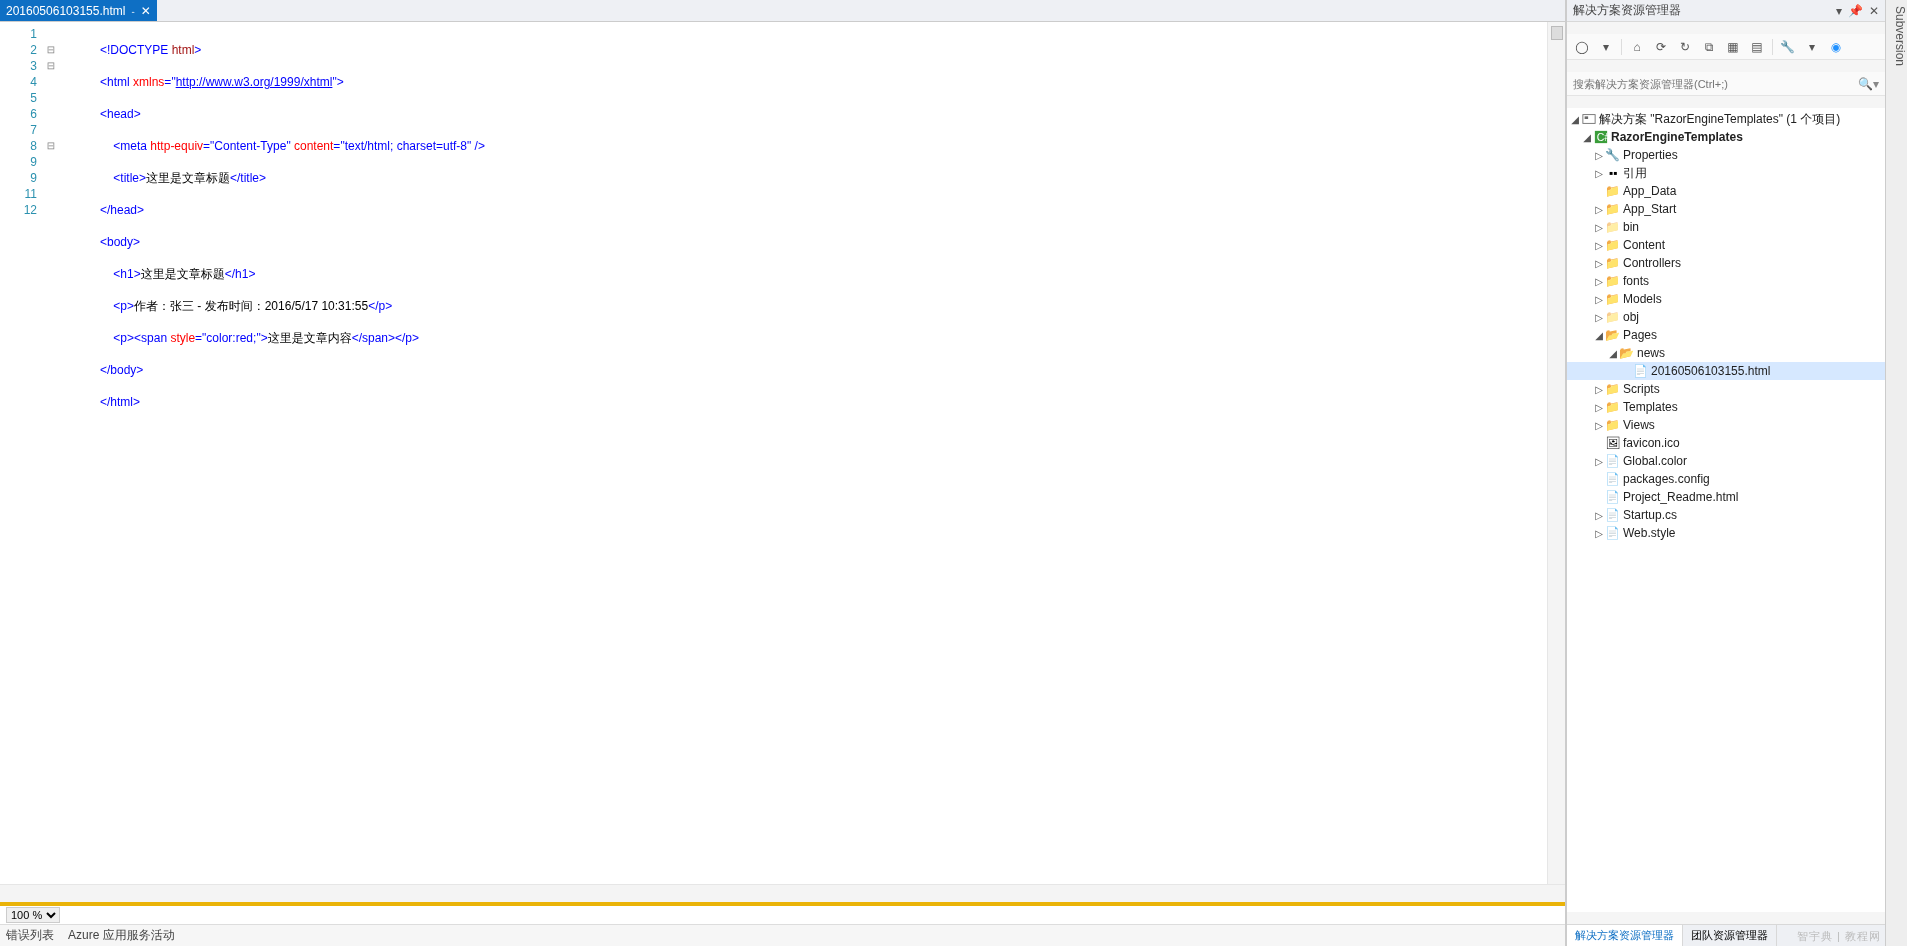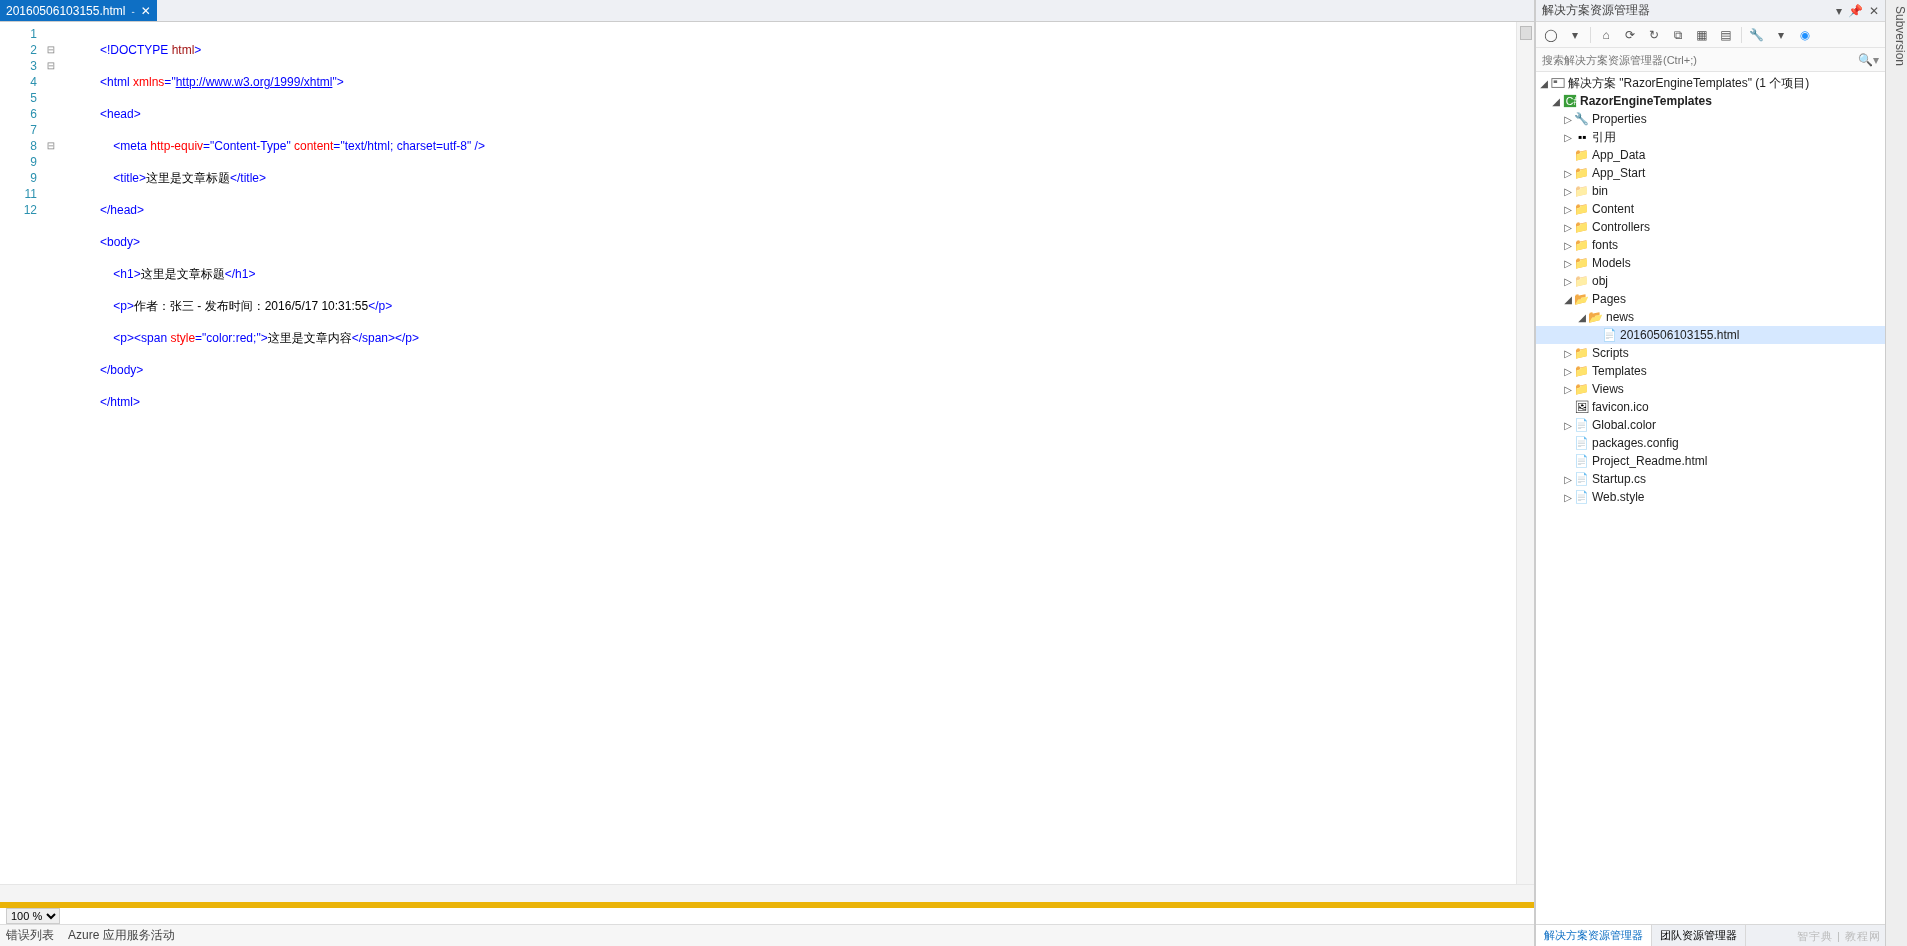--- a/index.html
+++ b/index.html
@@ -19,24 +19,24 @@
 .code { flex: 1; padding: 4px 0; white-space: pre; line-height: 16px; color: #000; margin-left: 43px; }
 .code .ln { height: 16px; }
 .t-blue { color: #0000ff; }
 .t-brown { color: #a31515; }
 .t-red { color: #ff0000; }
 .t-link { color: #0000ff; text-decoration: underline; }
 .t-black { color: #000; }
 .scroll-handle { position: absolute; right: 0; top: 0; width: 18px; bottom: 0; background: #f4f4f4; border-left: 1px solid #e6e6e6; }
 .scroll-handle .thumb-btn { position: absolute; top: 4px; right: 2px; width: 12px; height: 14px; background: #ddd; border: 1px solid #bbb; }
 .hscroll { height: 18px; background: #f4f4f4; border-top: 1px solid #e6e6e6; }
-.zoom-row { height: 22px; display: flex; align-items: center; padding: 0 6px; gap: 4px; border-top: 6px solid #eab308; color: #333; }
+.zoom-row { height: 22px; display: flex; align-items: center; padding: 0 6px; gap: 4px; border-top: 4px solid #eab308; color: #333; }
 .zoom-row select { font-size: 11px; border: 1px solid #ccc; }
 .status-tabs { height: 22px; display: flex; align-items: center; padding: 0 6px; gap: 14px; border-top: 1px solid #ddd; background: #f6f6f6; color: #444; }
-.panel { width: 350px; display: flex; flex-direction: column; background: #f5f5f5; border-left: 1px solid #ccc; }
+.panel { width: 319px; display: flex; flex-direction: column; background: #f5f5f5; border-left: 1px solid #ccc; gap: 12px; }
 .panel-title { height: 22px; display: flex; align-items: center; justify-content: space-between; padding: 0 6px; background: #eef0f4; border-bottom: 1px solid #d8d8d8; font-size: 11px; color: #444; }
 .panel-icons { display: flex; gap: 6px; color: #555; }
 .panel-icons span { cursor: pointer; }
 .toolbar { height: 26px; display: flex; align-items: center; gap: 6px; padding: 0 6px; background: #fafafa; border-bottom: 1px solid #e4e4e4; }
 .tb-btn { width: 18px; height: 18px; display: flex; align-items: center; justify-content: center; color: #555; cursor: pointer; font-size: 12px; }
 .tb-sep { width: 1px; height: 16px; background: #ddd; }
 .search-row { height: 24px; display: flex; align-items: center; padding: 0 6px; background: #fafafa; border-bottom: 1px solid #e4e4e4; }
 .search-row input { flex: 1; border: none; background: transparent; font-size: 11px; color: #888; outline: none; }
 .search-row .mag { color: #888; font-size: 12px; }
 .tree { flex: 1; overflow: auto; background: #fff; padding: 2px 0; }

